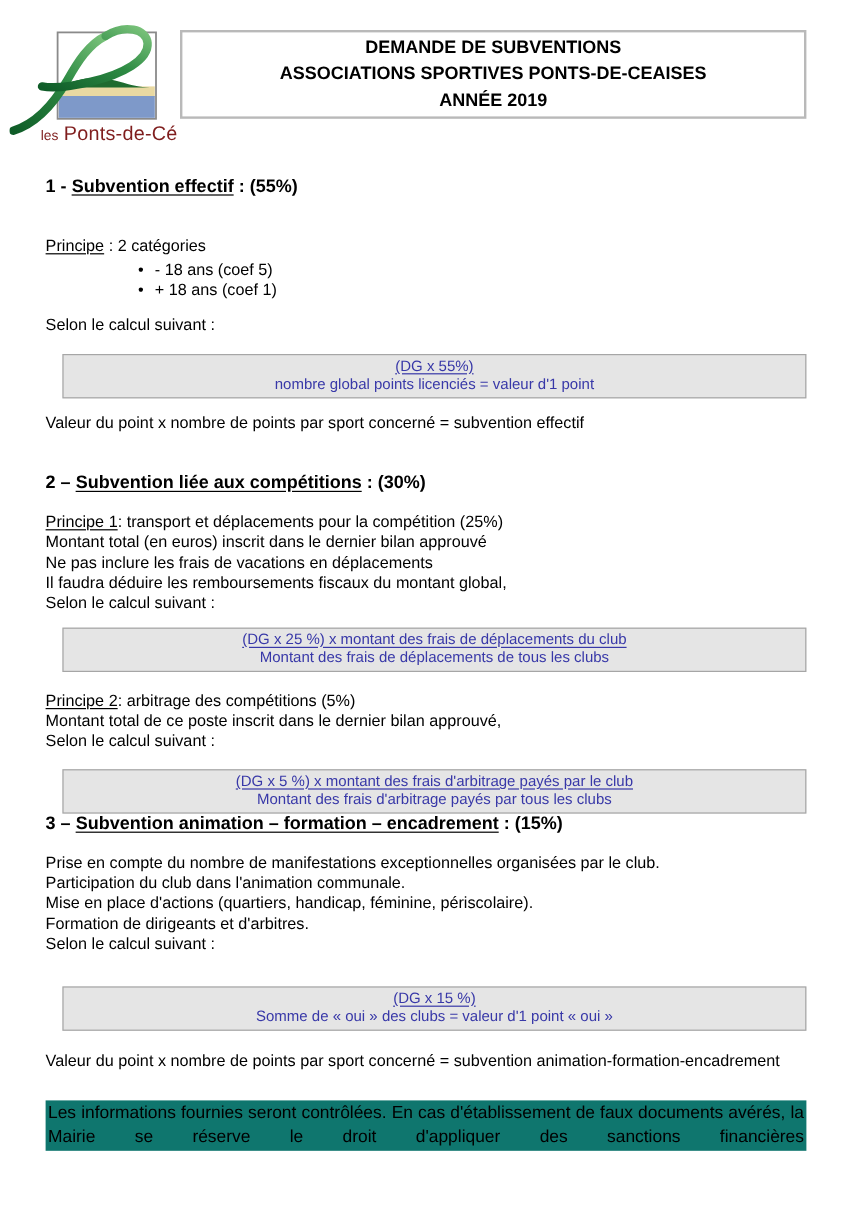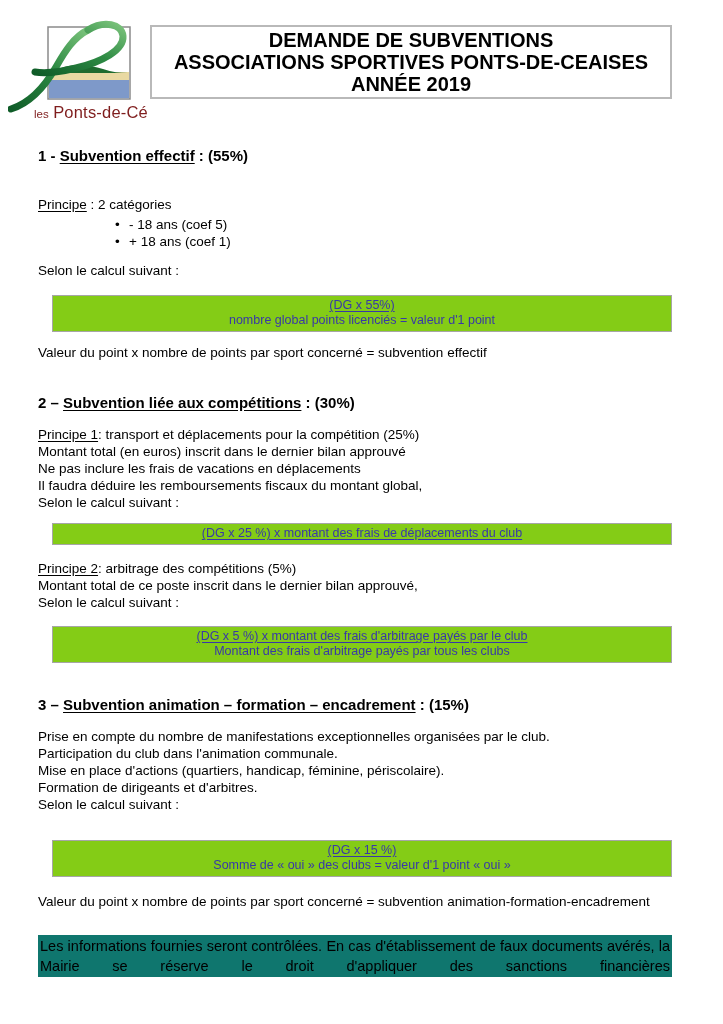--- a/index.html
+++ b/index.html
@@ -11,46 +11,46 @@
   
   .logo-wrap { position:absolute; left:8px; top:12px; width:180px; height:118px; }
   .logo-svg { position:absolute; left:0; top:0; }
   .logo-caption { position:absolute; left:26px; top:91px; width:150px; white-space:nowrap; color:#7f1d1d; }
   .logo-caption .small { font-size:11.5px; }
   .logo-caption .large { font-size:16.5px; letter-spacing:0.2px; }
   .title-box {
     position:absolute; left:150px; top:25px; width:522px; height:74px;
     border:2px solid #b9b9b9; background:#fff;
     display:flex; flex-direction:column; justify-content:center;
-    text-align:center; font-weight:bold; font-size:20px; line-height:22px;
+    text-align:center; font-weight:bold; font-size:15px; line-height:22px;
   }
   
   .content { position:absolute; left:38px; top:147px; width:634px; font-size:13.5px; line-height:17px; }
   .heading { font-size:15px; font-weight:bold; line-height:18px; }
   .heading .u { text-decoration:underline; text-underline-offset:2px; }
   .u-label { text-decoration:underline; text-underline-offset:2px; }
   .mt-principe   { margin-top:31px; }
   .bullets       { margin-top:3px; }
   .bullet-row    { display:flex; }
   .bullet-row .b { width:14px; margin-left:77px; }
   .calc-intro    { margin-top:12px; }
   .formula-box {
     margin-top:16px; margin-left:14px; width:620px;
-    border:1px solid #a6a6a6; background:#84cc16;
+    border:1px solid #a6a6a6; background:#e5e5e5;
     text-align:center; color:#3838a8; font-size:12.5px; line-height:15px;
     padding:2px 0 3px 0;
   }
   .formula-box .num { text-decoration:underline; text-underline-offset:2px; }
   .mt-result   { margin-top:12px; }
   .mt-h2       { margin-top:33px; }
   .mt-para     { margin-top:14px; }
   .mt-box12    { margin-top:12px; }
   .mt-para2    { margin-top:15px; }
   .mt-box15    { margin-top:15px; }
-  .mt-h3       { margin-top:33px; }
+  .mt-h3       { }
   .mt-box27    { margin-top:27px; }
   .mt-result3  { margin-top:16px; }
   .warning {
     margin-top:25px; background:#0f766e; color:#000;
     font-size:14.5px; line-height:20px; padding:1px 2px;
     text-align:justify; text-align-last:justify;
   }
 </style>
 </head>
 <body>
@@ -120,20 +120,21 @@
   <div class="mt-para">
     <p><span class="u-label">Principe 1</span><span>: transport et déplacements pour la compétition (25%)</span></p>
     <p>Montant total (en euros) inscrit dans le dernier bilan approuvé</p>
     <p>Ne pas inclure les frais de vacations en déplacements</p>
     <p>Il faudra déduire les remboursements fiscaux du montant global,</p>
     <p>Selon le calcul suivant :</p>
   </div>
 
   <div class="formula-box mt-box12">
     <div class="num">(DG x 25 %) x montant des frais de déplacements du club</div>
+    <div>Montant des frais de déplacements de tous les clubs</div>
   </div>
 
   <div class="mt-para2">
     <p><span class="u-label">Principe 2</span><span>: arbitrage des compétitions (5%)</span></p>
     <p>Montant total de ce poste inscrit dans le dernier bilan approuvé,</p>
     <p>Selon le calcul suivant :</p>
   </div>
 
   <div class="formula-box mt-box15">
     <div class="num">(DG x 5 %) x montant des frais d'arbitrage payés par le club</div>

